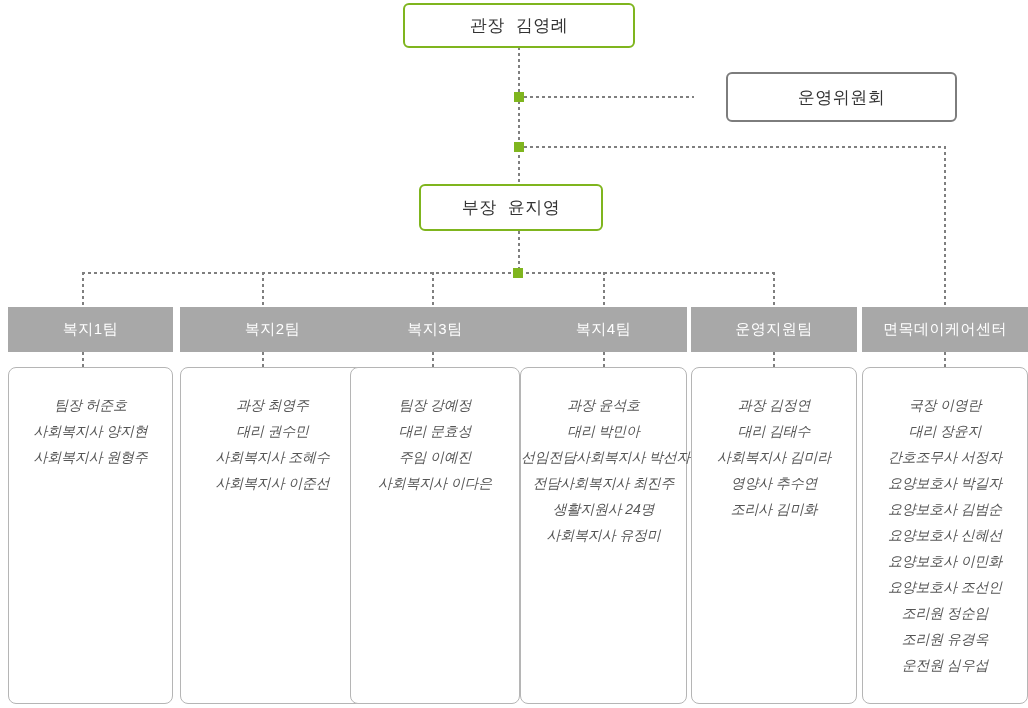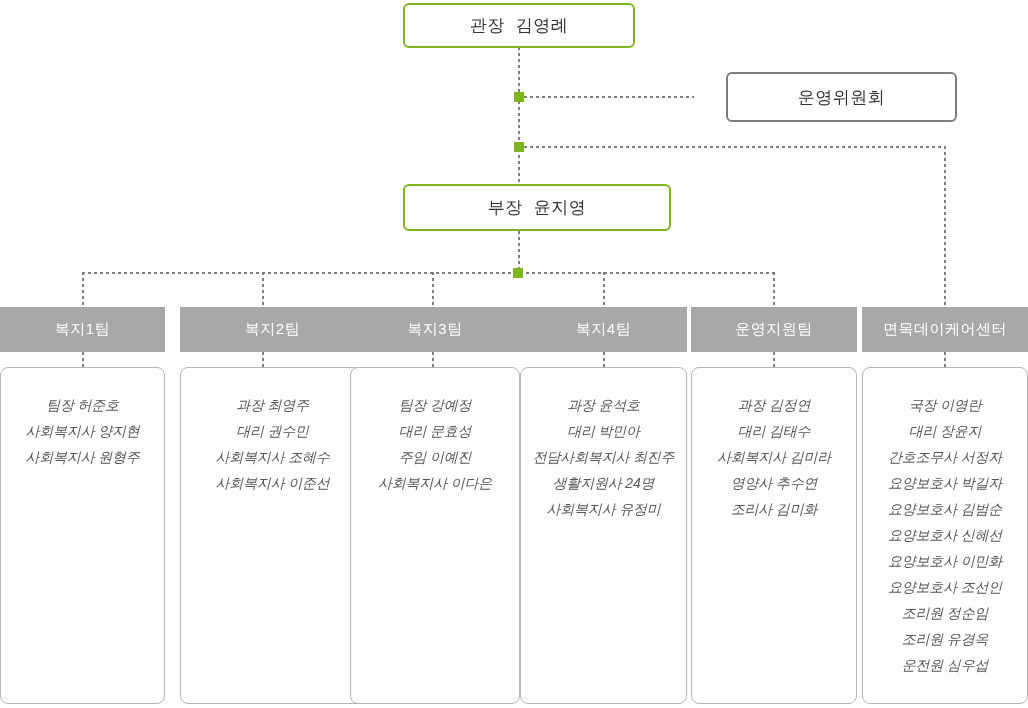--- a/index.html
+++ b/index.html
@@ -93,26 +93,26 @@
   <div class="junction" style="left:513px;top:268px"></div>
 
   <div class="node green" style="left:403px;top:3px;width:232px;height:45px">
     <span>관장 김영례</span>
   </div>
 
   <div class="node gray" style="left:694px;top:72px;width:231px;height:50px">
     <span>운영위원회</span>
   </div>
 
-  <div class="node green" style="left:403px;top:184px;width:268px;height:47px">
+  <div class="node green" style="left:419px;top:184px;width:184px;height:47px">
     <span>부장 윤지영</span>
   </div>
 
   <div id="teams-root">
-      <div class="team" style="left: 0px; width: 165px;">
+      <div class="team" style="left: 8px; width: 165px;">
       <div class="team-header">복지1팀</div>
       <div class="team-list">
           <div class="member">팀장 허준호</div>
           <div class="member">사회복지사 양지현</div>
           <div class="member">사회복지사 원형주</div>
         </div>
     </div>
       <div class="team" style="left: 180px; width: 185px; border-radius: 15px;">
       <div class="team-header">복지2팀</div>
       <div class="team-list">
@@ -129,20 +129,21 @@
           <div class="member">대리 문효성</div>
           <div class="member">주임 이예진</div>
           <div class="member">사회복지사 이다은</div>
         </div>
     </div>
       <div class="team" style="left: 520px; width: 167px;">
       <div class="team-header">복지4팀</div>
       <div class="team-list">
           <div class="member">과장 윤석호</div>
           <div class="member">대리 박민아</div>
+          <div class="member">선임전담사회복지사 박선자</div>
           <div class="member">전담사회복지사 최진주</div>
           <div class="member">생활지원사 24명</div>
           <div class="member">사회복지사 유정미</div>
         </div>
     </div>
       <div class="team" style="left: 691px; width: 166px;">
       <div class="team-header">운영지원팀</div>
       <div class="team-list">
           <div class="member">과장 김정연</div>
           <div class="member">대리 김태수</div>

